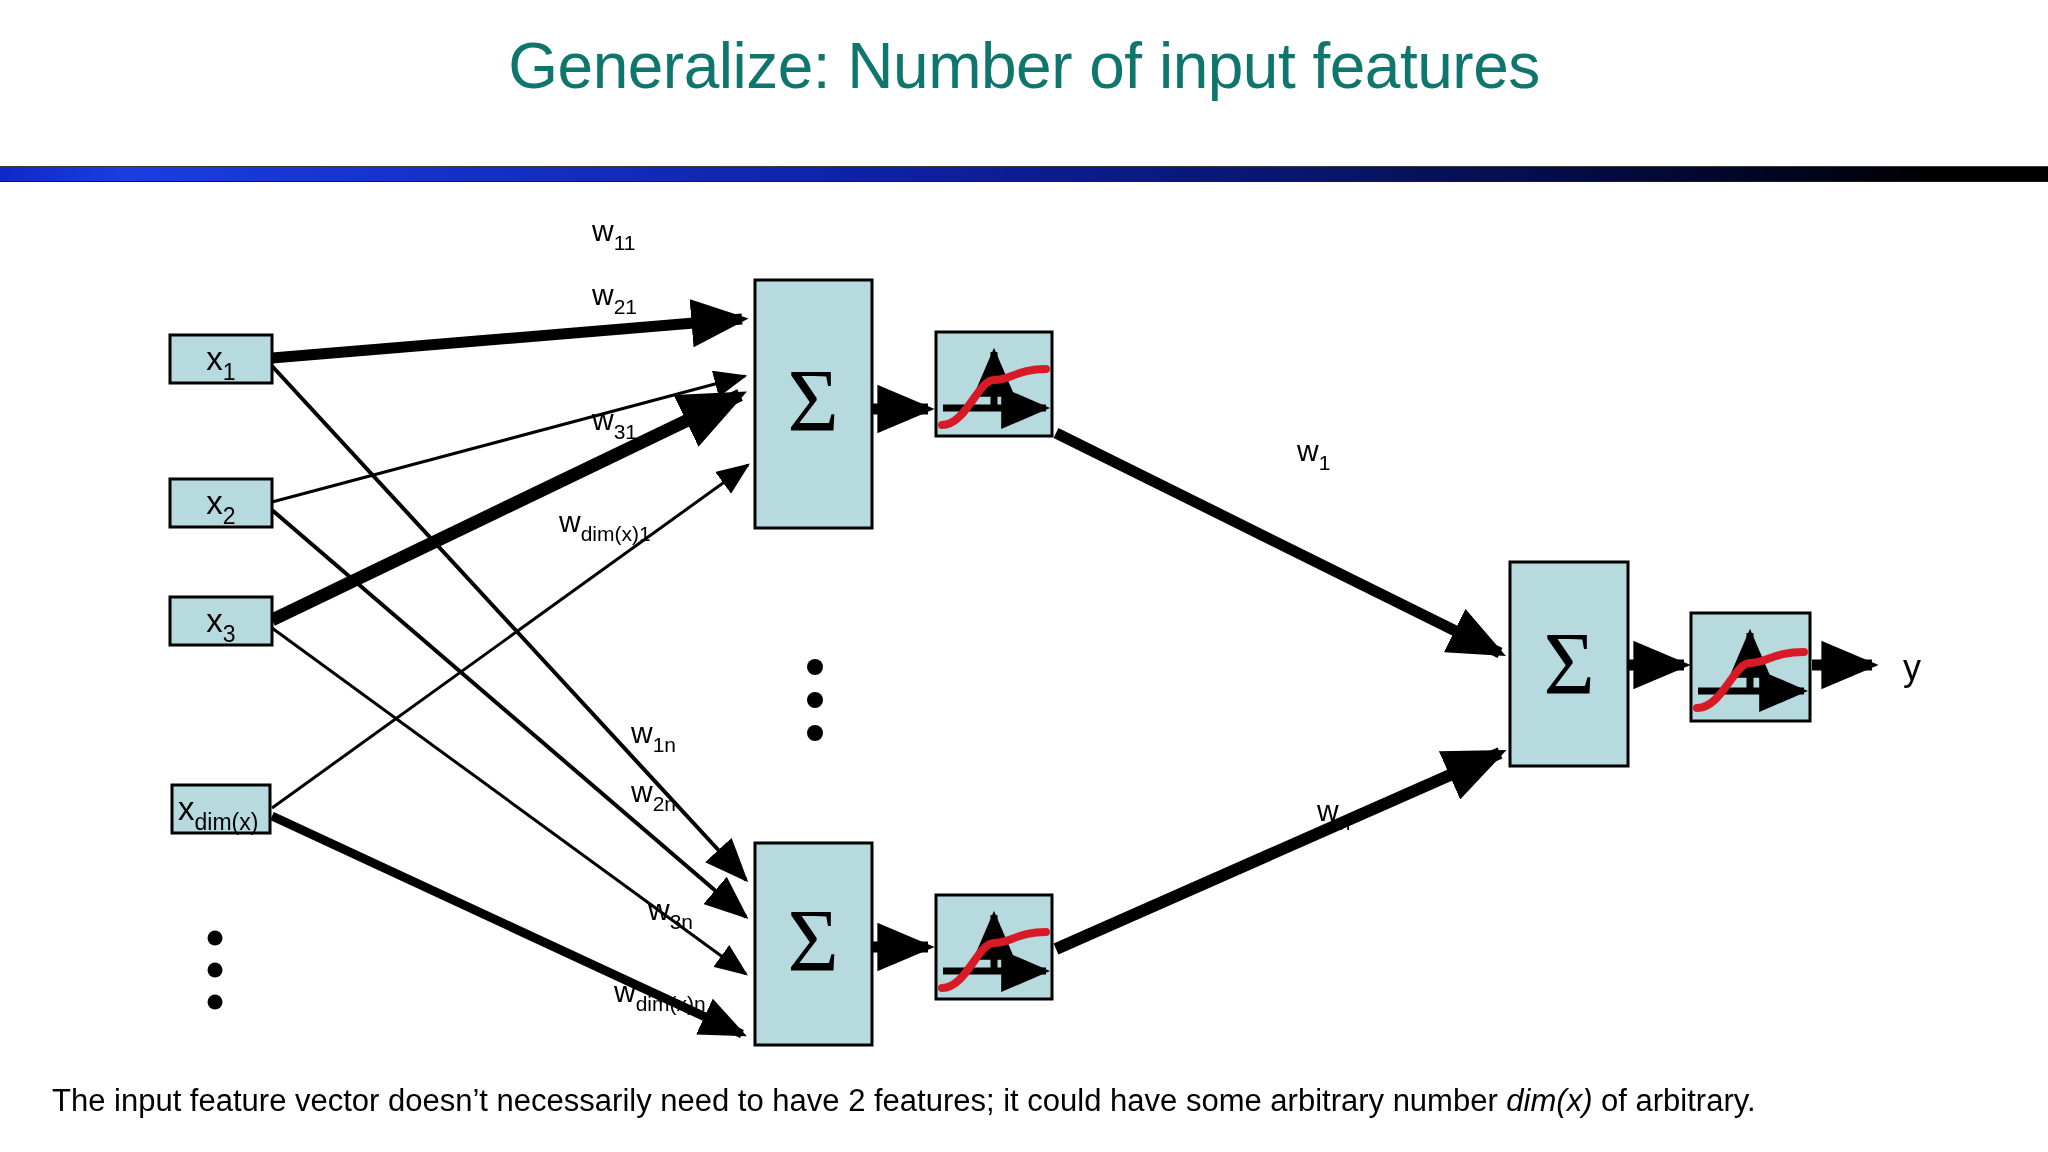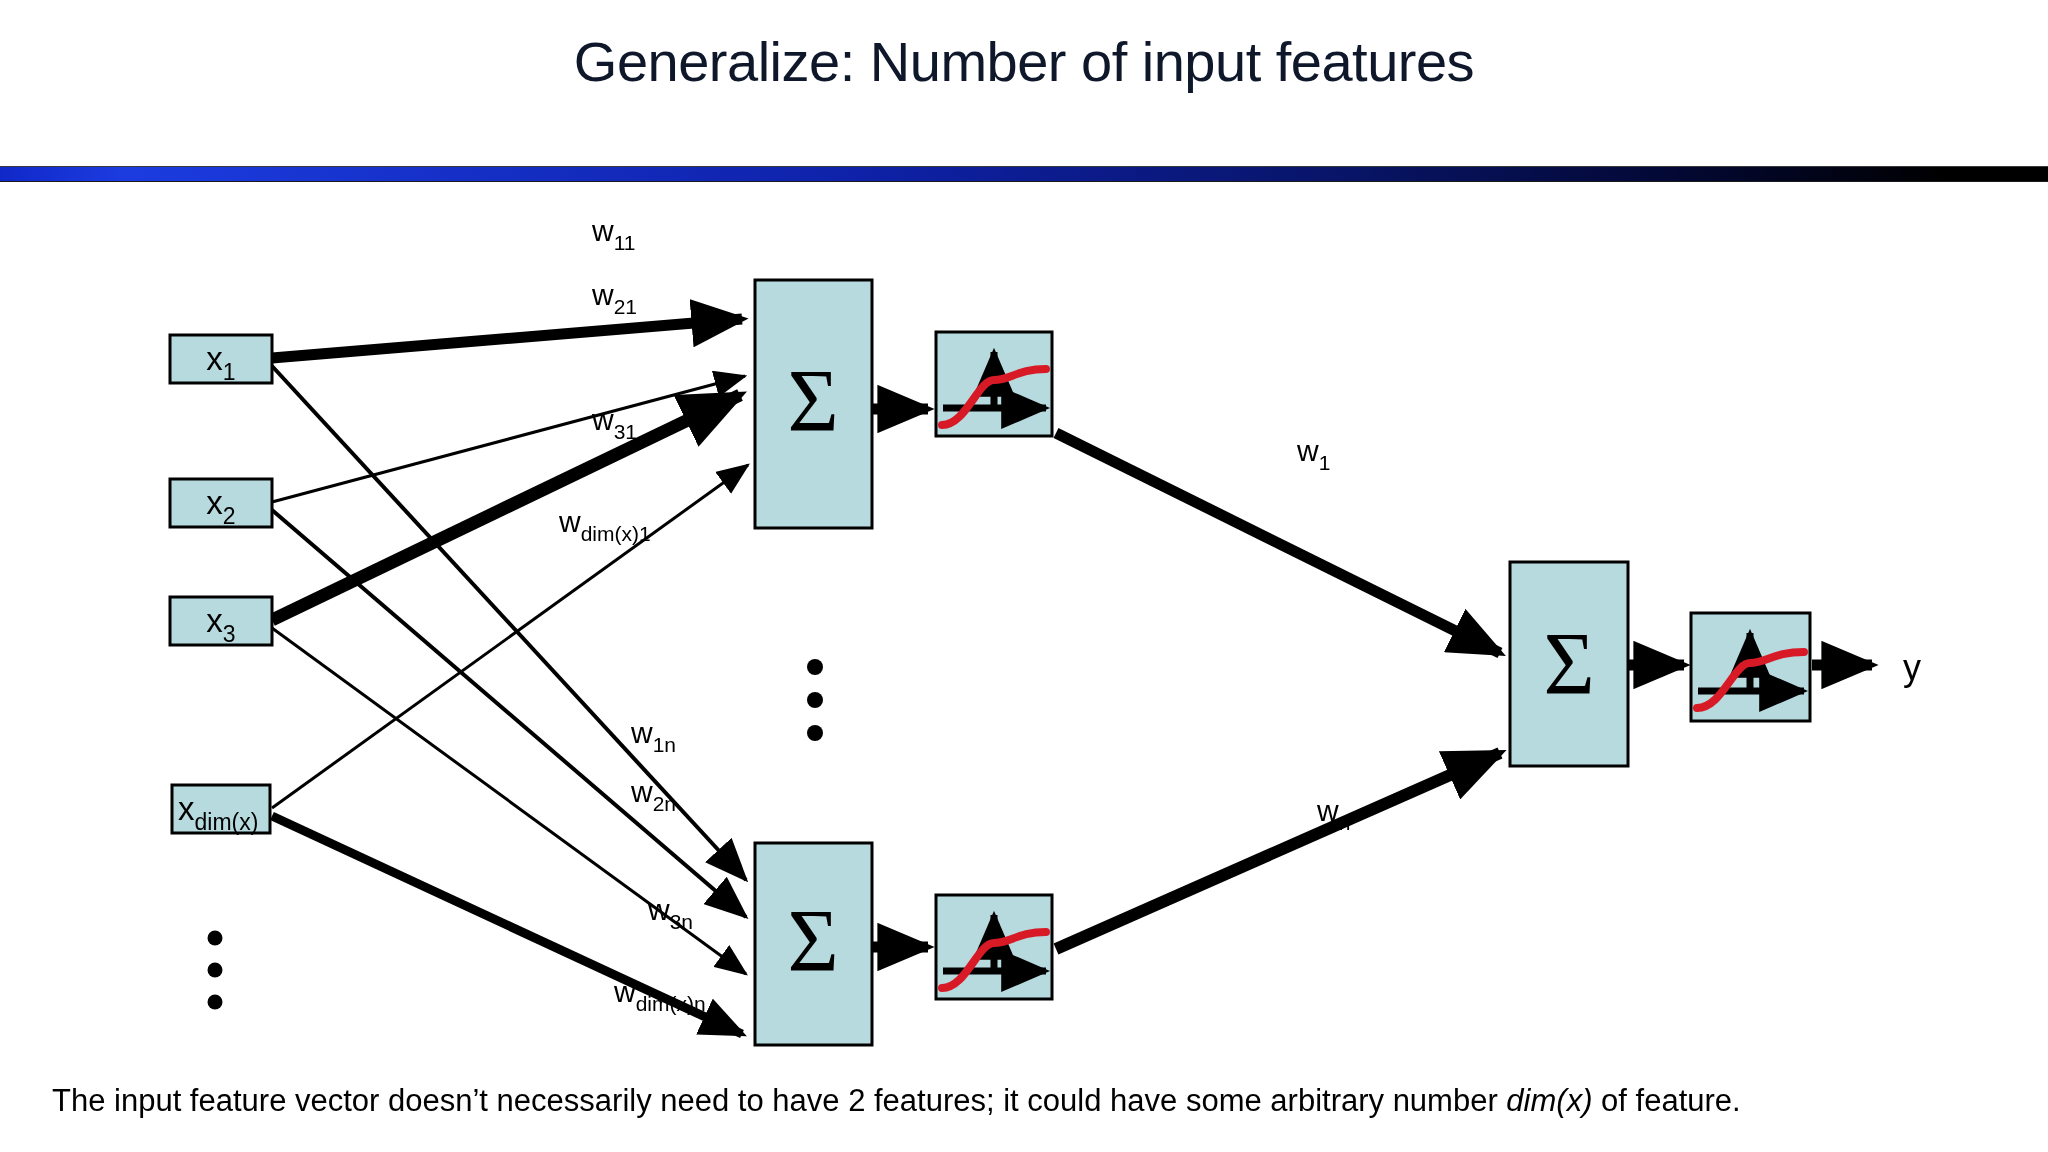--- a/index.html
+++ b/index.html
@@ -16,25 +16,25 @@
     color: #000000;
   }
 
   
   #slide-title {
     position: absolute;
     left: 0;
     top: 34px;
     width: 2048px;
     text-align: center;
-    font-size: 56px;
+    font-size: 64px;
     font-weight: 400;
     line-height: 1.0;
     letter-spacing: -0.5px;
-    color: #0f172a;
+    color: #0f766e;
     white-space: nowrap;
   }
 
   
   #title-divider {
     position: absolute;
     left: 0;
     top: 166px;
     width: 2048px;
     height: 14px;
@@ -272,13 +272,13 @@
 
     <g>
       <line x1="1812" y1="485" x2="1872" y2="485" stroke="#000000" stroke-width="11" marker-end="url(#arrowThick)"></line>
     </g>
     <g>
       <text x="1903" y="500" font-family="Liberation Sans, sans-serif" font-size="36" fill="#000000">y</text>
     </g>
   </svg>
 </div>
 
-<div id="caption"><span>The input feature vector doesn’t necessarily need to have 2 features; it could have some arbitrary number </span><span class="em">dim(x)</span><span> of feature.</span></div>
+<div id="caption"><span>The input feature vector doesn’t necessarily need to have 2 features; it could have some arbitrary number </span><span class="em">dim(x)</span><span> of arbitrary.</span></div>
 
 </body></html>

